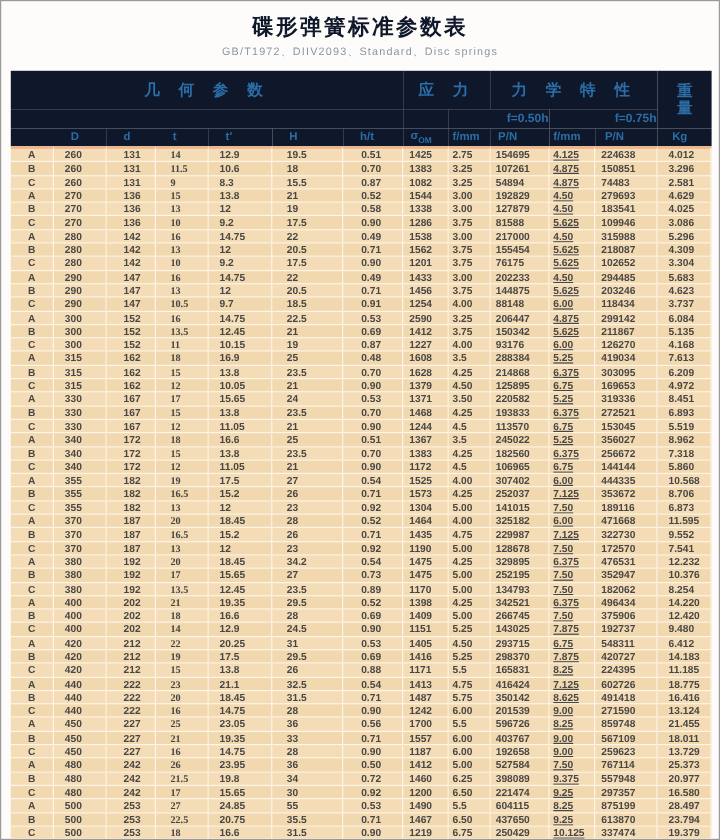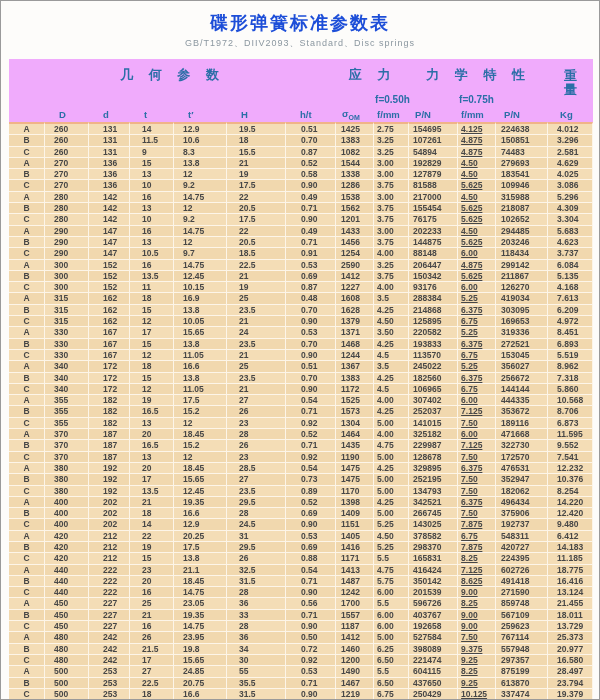--- a/index.html
+++ b/index.html
@@ -4,50 +4,50 @@
 <style>
   html,body{margin:0;padding:0;background:#e8e8e8;}
   .page{
     position:relative;width:600px;height:700px;margin:0 auto;
     background:#fdfcfa;border:1px solid #9a9a9a;box-sizing:border-box;
     font-family:"Liberation Sans","DejaVu Sans",sans-serif;overflow:hidden;
   }
   .title-wrap{text-align:center;padding-top:11px;}
   .main-title{
     font-family:"DejaVu Serif","Liberation Serif",serif;
-    font-size:18px;font-weight:bold;color:#1d4ed8;letter-spacing:2px;line-height:1.2;
+    font-size:18px;font-weight:bold;color:#0f172a;letter-spacing:2px;line-height:1.2;
   }
   .sub-title{font-size:9px;color:#8b97a0;margin-top:3px;letter-spacing:1px;}
   table.spring{
     position:absolute;left:8px;top:58px;width:584px;
     border-collapse:separate;border-spacing:0;table-layout:fixed;
   }
   
-  thead th{background:#f0abfc;color:#2b6ea7;font-weight:bold;vertical-align:middle;}
+  thead th{background:#0f172a;color:#2b6ea7;font-weight:bold;vertical-align:middle;}
   th.group{font-size:13px;letter-spacing:6px;height:30px;text-align:center;}
-  th.cond{font-size:10px;height:14px;text-align:left;letter-spacing:0;}
+  th.cond{font-size:10px;height:14px;text-align:right;letter-spacing:0;}
   th.blank{height:14px;}
   tr.subhead th{font-size:9.5px;height:14px;text-align:left;padding:0 0 1px 0;font-weight:bold;}
   tr.subhead th .pad{padding-left:14px;display:inline-block;}
   th.weight-cell{font-size:13px;text-align:center;vertical-align:middle;line-height:1.1;}
   th.weight-cell span{display:block;}
   th.kg{font-size:11px;}
   .sigma-sub{font-size:7px;vertical-align:sub;}
   
   tbody{font-size:8.5px;color:#474747;font-weight:bold;}
   tbody td{
     height:10.3px;line-height:10.3px;padding:0;white-space:nowrap;overflow:hidden;
     background:#f4ddb6;border-bottom:1px solid #fdf5e8;border-right:1px solid #fdf5e8;
   }
   tbody tr:nth-child(even) td{background:#f1d8ae;}
   tbody tr:first-child td{border-top:2px solid #f0b488;}
   tbody td:nth-child(1){text-align:center;}
   tbody td:nth-child(2){padding-left:9px;}
   tbody td:nth-child(3){padding-left:14px;}
-  tbody td:nth-child(4){padding-left:12px;}
+  tbody td:nth-child(4){padding-left:12px;font-family:Liberation Serif, serif;}
   tbody td:nth-child(5){padding-left:9px;}
   tbody td:nth-child(6){padding-left:12px;}
   tbody td:nth-child(7){padding-left:15px;}
   tbody td:nth-child(8){padding-left:5px;}
   tbody td:nth-child(9){padding-left:3px;margin-left:20px;}
   tbody td:nth-child(10){padding-left:4px;}
   tbody td:nth-child(11){padding-left:3px;text-decoration:underline;}
   tbody td:nth-child(12){padding-left:5px;}
   tbody td:nth-child(13){padding-left:9px;}
 </style>
@@ -561,21 +561,21 @@
           <td>7.50</td>
           <td>172570</td>
           <td>7.541</td>
         </tr>
         <tr>
           <td>A</td>
           <td>380</td>
           <td>192</td>
           <td>20</td>
           <td>18.45</td>
-          <td>28.5</td>
+          <td>34.2</td>
           <td>0.54</td>
           <td>1475</td>
           <td>4.25</td>
           <td>329895</td>
           <td>6.375</td>
           <td>476531</td>
           <td>12.232</td>
         </tr>
         <tr>
           <td>B</td>
@@ -655,21 +655,21 @@
         <tr>
           <td>A</td>
           <td>420</td>
           <td>212</td>
           <td>22</td>
           <td>20.25</td>
           <td>31</td>
           <td>0.53</td>
           <td>1405</td>
           <td>4.50</td>
-          <td>378582</td>
+          <td>293715</td>
           <td>6.75</td>
           <td>548311</td>
           <td>6.412</td>
         </tr>
         <tr>
           <td>B</td>
           <td>420</td>
           <td>212</td>
           <td>19</td>
           <td>17.5</td>

